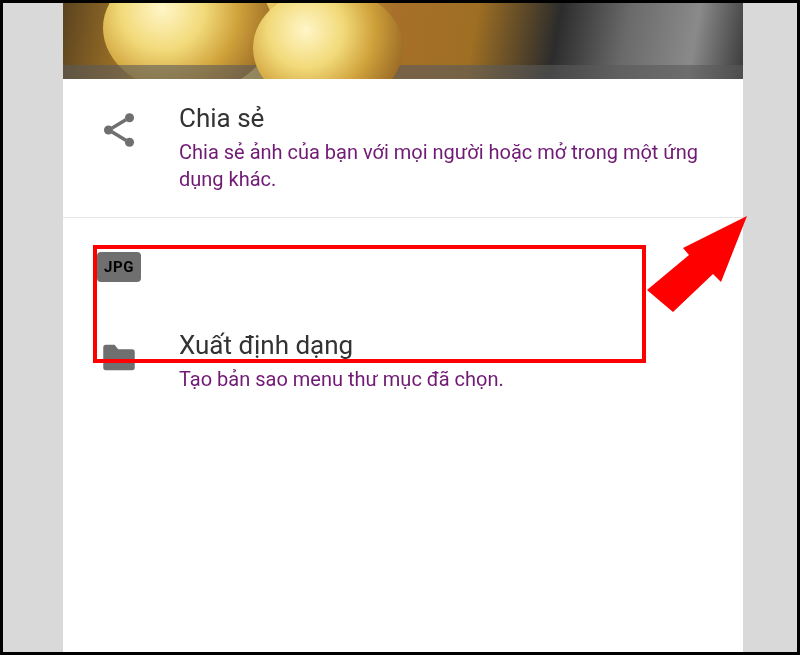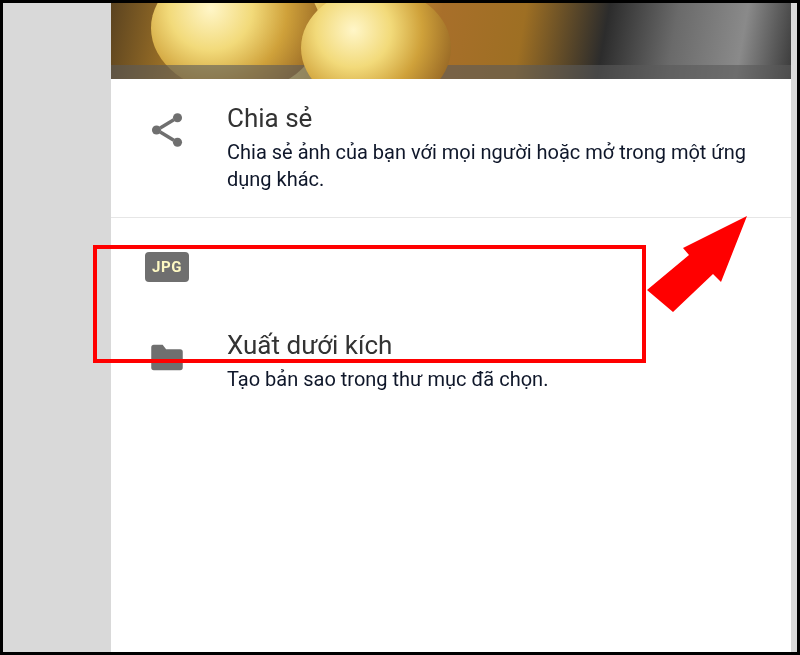--- a/index.html
+++ b/index.html
@@ -5,21 +5,20 @@
   * { box-sizing: border-box; margin: 0; padding: 0; }
   html, body { width: 800px; height: 655px; overflow: hidden;
     font-family: Roboto, "Helvetica Neue", Arial, sans-serif; }
   .frame {
     width: 800px; height: 655px; border: 3px solid #000;
     background: #d9d9d9; position: relative;
   }
   .phone {
     position: absolute; left: 60px; top: 0; width: 680px; height: 649px;
     background: #fff;
-    margin-left: 48px;
   }
   .hero {
     width: 100%; height: 76px; position: relative; overflow: hidden;
     background: linear-gradient(100deg,#5b4320 0%, #c08a2a 15%, #f5e38a 25%,
       #d8a73a 35%, #a86f2a 48%, #9e6f23 60%, #2c2c2c 72%, #6a6a6a 82%,
       #8a8a8a 92%, #3a3a3a 100%);
   }
   .hero::before, .hero::after {
     content:""; position:absolute; border-radius:50%;
     background: radial-gradient(circle at 35% 35%, #fff6c8 0%, #f2da7a 30%,
@@ -33,25 +32,25 @@
   .sheet { width:100%; }
   .item {
     display:flex; align-items:flex-start; padding: 24px 30px 24px 30px;
     gap: 34px; cursor: pointer;
   }
   .item + .item {  }
   .divider { height:1px; background:#e6e6e6; margin-left:0; }
   .icon-cell { width:52px; display:flex; justify-content:center; padding-top:6px; flex-shrink:0; }
   .text-cell { flex:1; min-width:0; padding-right:6px; }
   .title { font-size:26px; color:#333; font-weight:400; margin-bottom:6px; }
-  .desc  { font-size:20px; color:#0f172a; line-height:1.35; }
+  .desc  { font-size:20px; color:#701a75; line-height:1.35; }
   .icon { width:42px; height:42px; fill:#6f6f6f; color:#6f6f6f; }
   .jpg-badge {
     width:44px; height:30px; border-radius:4px; background:#6f6f6f;
-    color:#fef9c3; font-size:15px; font-weight:700; display:flex;
+    color:#000000; font-size:15px; font-weight:700; display:flex;
     align-items:center; justify-content:center; letter-spacing:0.5px;
   }
   .highlight-box {
     position:absolute; border:4px solid #ff0000; pointer-events:none;
   }
   .arrow { position:absolute; pointer-events:none; }
 </style>
 </head>
 <body>
 
@@ -91,22 +90,22 @@
         </div>
       </div>
 
       <div class="item">
         <div class="icon-cell">
           <svg class="icon" viewBox="0 0 24 24">
             <path d="M3 6.5A1.5 1.5 0 0 1 4.5 5h5l2 2.5h8A1.5 1.5 0 0 1 21 9v9a1.5 1.5 0 0 1-1.5 1.5h-15A1.5 1.5 0 0 1 3 18V6.5z"></path>
           </svg>
         </div>
         <div class="text-cell">
-          <div class="title">Xuất dưới kích</div>
-          <div class="desc">Tạo bản sao trong thư mục đã chọn.</div>
+          <div class="title">Xuất định dạng</div>
+          <div class="desc">Tạo bản sao menu thư mục đã chọn.</div>
         </div>
       </div>
 
     </div>
   </div>
 
   <div class="highlight-box" style="left:90px; top:242px; width:553px; height:118px;"></div>
 
   <svg class="arrow" style="left:620px; top:185px; width:170px; height:150px;" viewBox="0 0 170 150">
     <polygon points="24,102 66,67 60,60 124,28 98,94 90,86 50,124" fill="#ff0000"></polygon>

